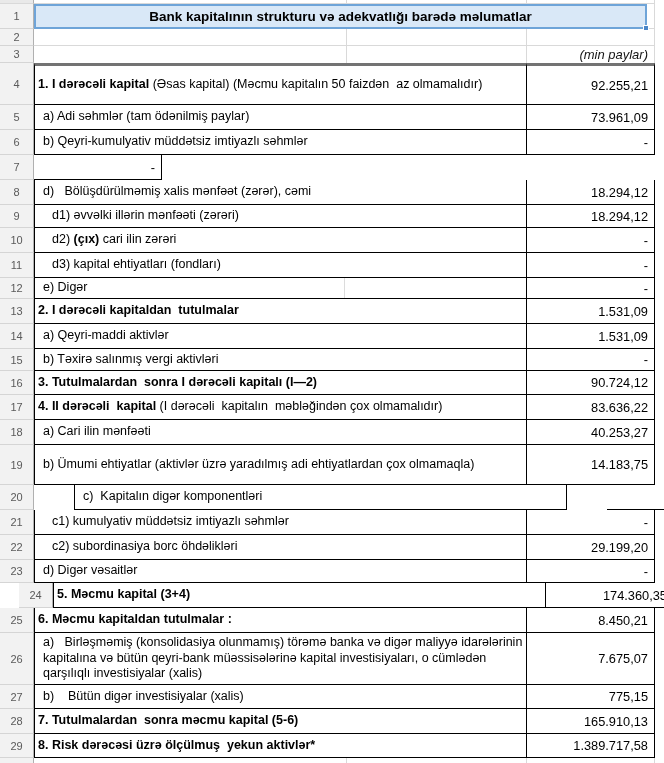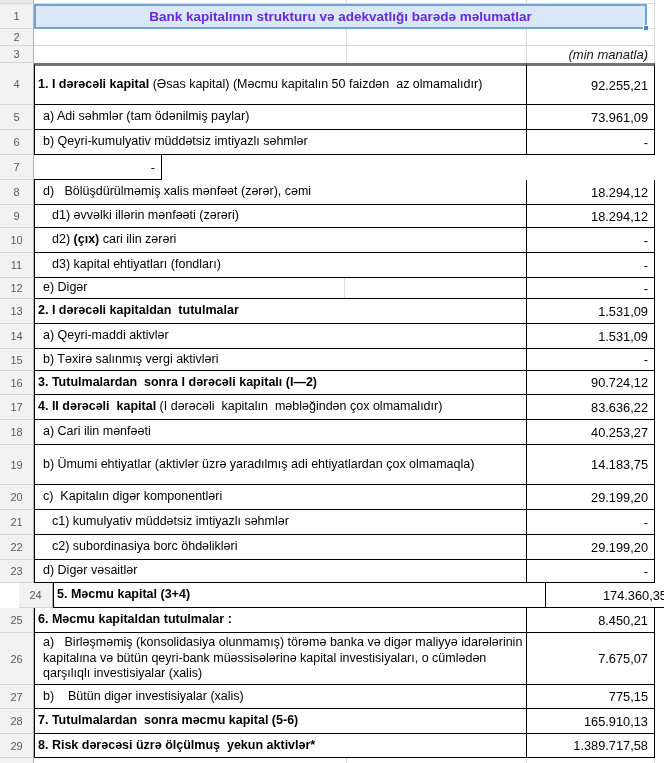--- a/index.html
+++ b/index.html
@@ -21,21 +21,21 @@
   .strip .rowhead { background:#e9e9e9; border-bottom:1px solid #d9d9d9; }
   .gcell { border-right:1px solid #d9d9d9; border-bottom:1px solid #d9d9d9; background:#fff; }
   .ca { flex:0 0 313px; } .cb { flex:0 0 180px; } .cc { flex:0 0 128px; }
   .gut { flex:1 1 auto; background:#fff; }
   .r1 { height:25px; }
   .title-cell {
     flex:0 0 613px; height:25px;
     background:var(--title-fill,#d9e8f7);
     border:2px solid var(--title-border,#6ea4d8);
     display:flex; align-items:center; justify-content:center;
-    font-size:13.5px; font-weight:bold; color:#6d28d9;
+    font-size:13.5px; font-weight:bold; color:#000000;
     position:relative; z-index:2;
   }
   .fill-handle {
     position:absolute; right:-4px; bottom:-4px; width:6px; height:6px;
     background:var(--handle,#4a86c8); border:1px solid #fff; z-index:3;
   }
   .r1-rest { flex:0 0 8px; border-right:1px solid #d9d9d9; border-bottom:1px solid #d9d9d9; }
   .r2 { height:17px; } .r3 { height:17px; }
   .r3 .gcell { border-bottom:none; }
   .note-cell {
@@ -91,21 +91,21 @@
     <div class="gcell cb"></div>
     <div class="gcell cc"></div>
     <div class="gut"></div>
   </div>
 
   <div class="row r3">
     <div class="rowhead">3</div>
     <div class="gcell ca"></div>
     <div class="gcell cb"></div>
     <div class="gcell cc note-cell">
-      <span>(min manatla)</span>
+      <span>(min paylar)</span>
     </div>
     <div class="gut"></div>
   </div>
 
   <div>
       <div class="row trow first" style="height: 42px;">
         <div class="rowhead">4</div>
         <div class="cell label-cell ind0">
           <span class="lbl"><span class="b">1. I dərəcəli kapital</span><span> (Əsas kapital) (Məcmu kapitalın 50 faizdən  az olmamalıdır)</span></span>
         </div>
@@ -255,21 +255,21 @@
       <div class="row trow" style="height: 40px;">
         <div class="rowhead">19</div>
         <div class="cell label-cell ind1">
           <span class="lbl"><span>b) Ümumi ehtiyatlar (aktivlər üzrə yaradılmış adi ehtiyatlardan çox olmamaqla)</span></span>
         </div>
         <div class="cell value-cell">
           <span>14.183,75</span>
         </div>
         <div class="gut"></div>
       </div>
-      <div class="row trow" style="height: 25px;">
+      <div class="row trow" style="height: 25px; gap: 40px;">
         <div class="rowhead">20</div>
         <div class="cell label-cell ind1">
           <span class="lbl"><span>c)  Kapitalın digər komponentləri</span></span>
         </div>
         <div class="cell value-cell">
           <span>29.199,20</span>
         </div>
         <div class="gut"></div>
       </div>
       <div class="row trow" style="height: 25px;">

